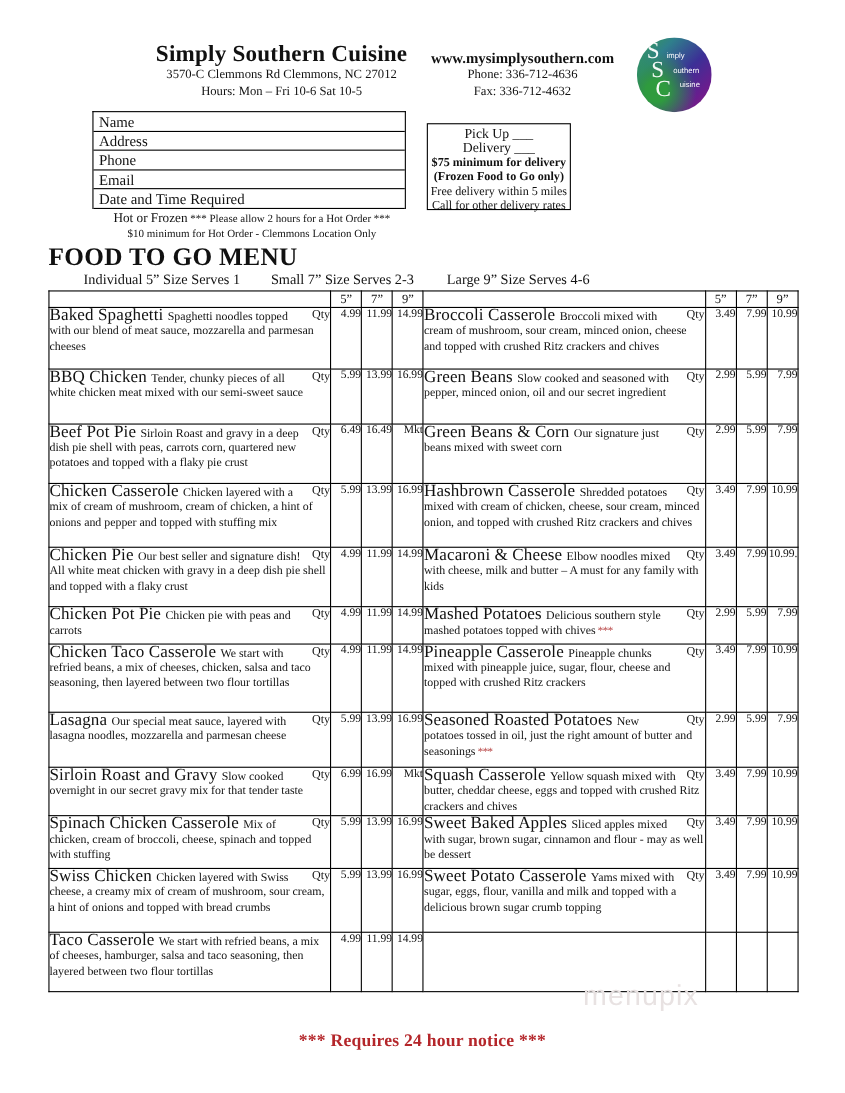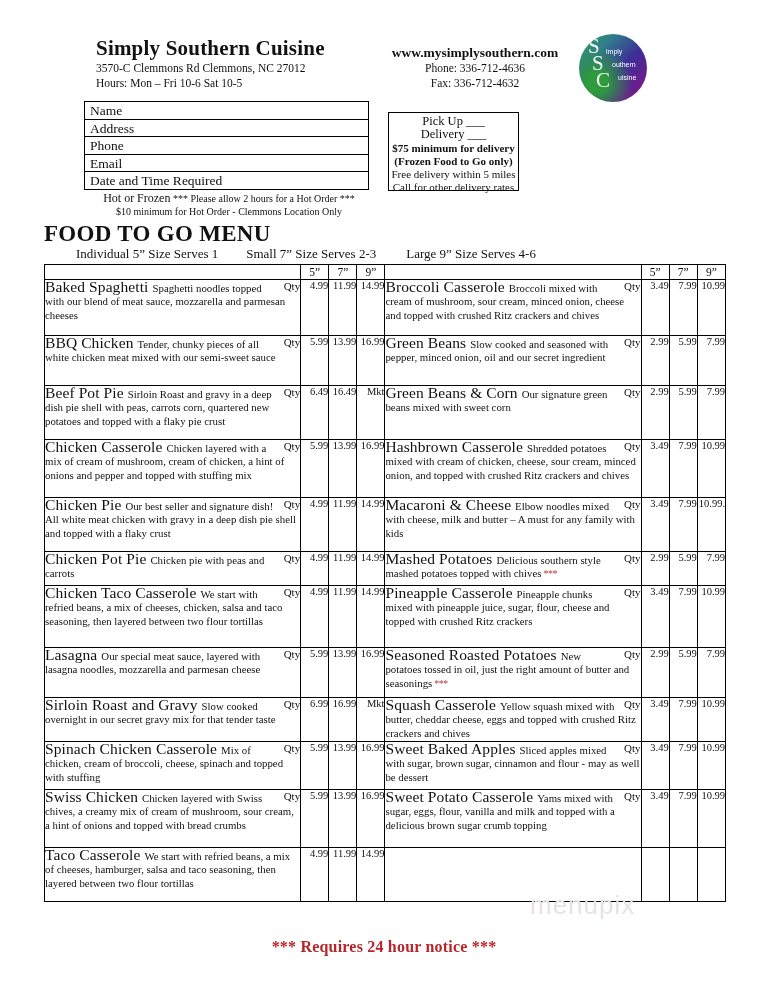--- a/index.html
+++ b/index.html
@@ -24,22 +24,23 @@
 
   
   .header {
     position: absolute;
     left: 40px; top: 36px;
     width: 690px;
     height: 78px;
   }
   .brand-block {
     position: absolute;
-    left: 56px; top: 0;
+    left: 66px; top: 0;
     width: 300px;
+    text-align: center;
   }
   .brand-name {
     font-family: "Liberation Serif", serif;
     font-weight: bold;
     font-size: 21px;
     letter-spacing: .2px;
     line-height: 25px;
     white-space: nowrap;
   }
   .brand-addr {
@@ -370,21 +371,21 @@
           <td class="itemcell"><span class="qty">Qty</span><span class="iname">Green Beans </span><span class="idesc">Slow cooked and seasoned with pepper, minced onion, oil and our secret ingredient</span></td>
           <td class="pricecell">2.99</td>
           <td class="pricecell">5.99</td>
           <td class="pricecell">7.99</td>
         </tr>
         <tr style="height: 54px;">
           <td class="itemcell"><span class="qty">Qty</span><span class="iname">Beef Pot Pie </span><span class="idesc">Sirloin Roast and gravy in a deep dish pie shell with peas, carrots corn, quartered new potatoes and topped with a flaky pie crust</span></td>
           <td class="pricecell">6.49</td>
           <td class="pricecell">16.49</td>
           <td class="pricecell">Mkt</td>
-          <td class="itemcell"><span class="qty">Qty</span><span class="iname">Green Beans &amp; Corn </span><span class="idesc">Our signature green beans mixed with sweet corn</span></td>
+          <td class="itemcell"><span class="qty">Qty</span><span class="iname">Green Beans &amp; Corn </span><span class="idesc">Our signature just beans mixed with sweet corn</span></td>
           <td class="pricecell">2.99</td>
           <td class="pricecell">5.99</td>
           <td class="pricecell">7.99</td>
         </tr>
         <tr style="height: 58px;">
           <td class="itemcell"><span class="qty">Qty</span><span class="iname">Chicken Casserole </span><span class="idesc">Chicken layered with a mix of cream of mushroom, cream of chicken, a hint of onions and pepper and topped with stuffing mix</span></td>
           <td class="pricecell">5.99</td>
           <td class="pricecell">13.99</td>
           <td class="pricecell">16.99</td>
           <td class="itemcell"><span class="qty">Qty</span><span class="iname">Hashbrown Casserole </span><span class="idesc">Shredded potatoes mixed with cream of chicken, cheese, sour cream, minced onion, and topped with crushed Ritz crackers and chives</span></td>
@@ -446,21 +447,21 @@
           <td class="itemcell"><span class="qty">Qty</span><span class="iname">Spinach Chicken Casserole </span><span class="idesc">Mix of chicken, cream of broccoli, cheese, spinach and topped with stuffing</span></td>
           <td class="pricecell">5.99</td>
           <td class="pricecell">13.99</td>
           <td class="pricecell">16.99</td>
           <td class="itemcell"><span class="qty">Qty</span><span class="iname">Sweet Baked Apples </span><span class="idesc">Sliced apples mixed with sugar, brown sugar, cinnamon and flour - may as well be dessert</span></td>
           <td class="pricecell">3.49</td>
           <td class="pricecell">7.99</td>
           <td class="pricecell">10.99</td>
         </tr>
         <tr style="height: 58px;">
-          <td class="itemcell"><span class="qty">Qty</span><span class="iname">Swiss Chicken </span><span class="idesc">Chicken layered with Swiss chives, a creamy mix of cream of mushroom, sour cream, a hint of onions and topped with bread crumbs</span></td>
+          <td class="itemcell"><span class="qty">Qty</span><span class="iname">Swiss Chicken </span><span class="idesc">Chicken layered with Swiss cheese, a creamy mix of cream of mushroom, sour cream, a hint of onions and topped with bread crumbs</span></td>
           <td class="pricecell">5.99</td>
           <td class="pricecell">13.99</td>
           <td class="pricecell">16.99</td>
           <td class="itemcell"><span class="qty">Qty</span><span class="iname">Sweet Potato Casserole </span><span class="idesc">Yams mixed with sugar, eggs, flour, vanilla and milk and topped with a delicious brown sugar crumb topping</span></td>
           <td class="pricecell">3.49</td>
           <td class="pricecell">7.99</td>
           <td class="pricecell">10.99</td>
         </tr>
         <tr style="height: 54px;">
           <td class="itemcell"><span class="qty"></span><span class="iname">Taco Casserole </span><span class="idesc">We start with refried beans, a mix of cheeses, hamburger, salsa and taco seasoning, then layered between two flour tortillas</span></td>

